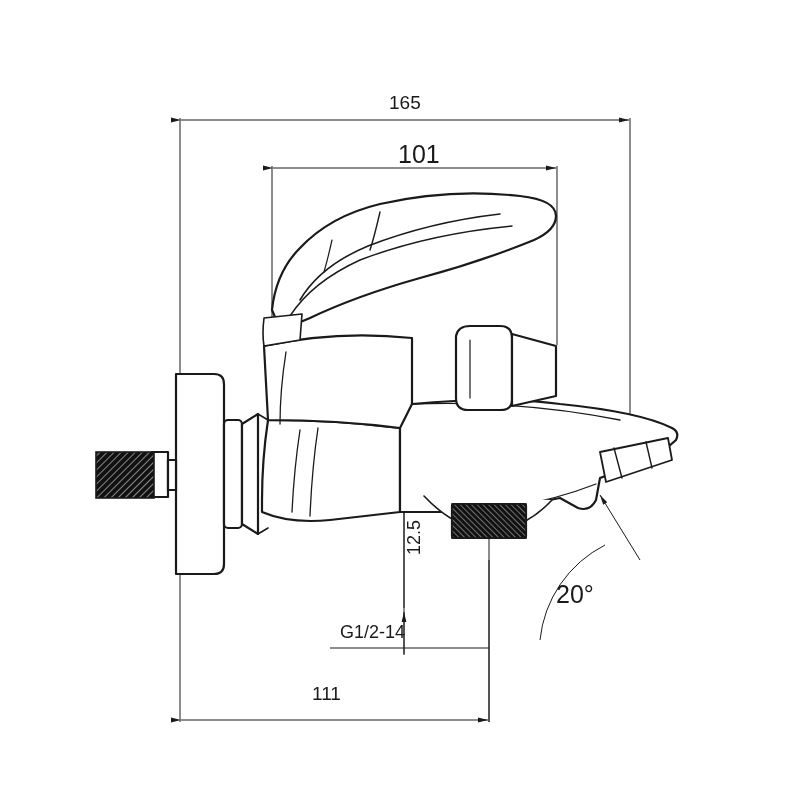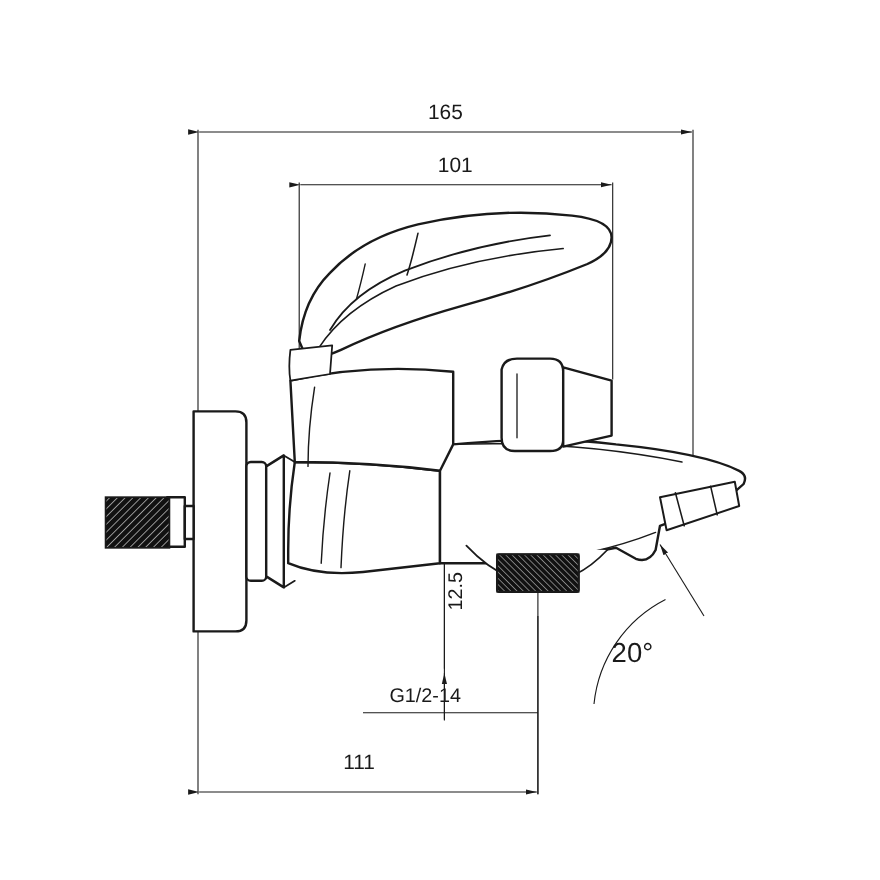--- a/index.html
+++ b/index.html
@@ -175,23 +175,23 @@
       <rect x="452" y="504" width="74" height="34" fill="url(#knurl2)" stroke="#1a1a1a" stroke-width="1.6"></rect>
     </g>
 
     <g stroke="#1a1a1a" stroke-width="1" fill="none">
       <line x1="489" y1="538" x2="489" y2="722"></line>
     </g>
   </svg>
 
   <div class="dim-label" style="left:389px; top:92px; font-size:19px;">165</div>
 
-  <div class="dim-label" style="left:398px; top:140px; font-size:19px;">101</div>
+  <div class="dim-label" style="left:398px; top:140px; font-size:25px;">101</div>
 
   <div class="dim-label" style="left:404px; top:555px; font-size:18px; transform:rotate(-90deg); transform-origin:left top;">12.5</div>
 
-  <div class="dim-label" style="left:340px; top:622px; font-size:18px;margin-left:14px;">G1/2-14</div>
+  <div class="dim-label" style="left:340px; top:622px; font-size:18px;">G1/2-14</div>
 
   <div class="dim-label" style="left:312px; top:683px; font-size:19px;text-align:center;">111</div>
 
   <div class="dim-label" style="left:556px; top:580px; font-size:25px;">20°</div>
 
 </div>
 
 </body></html>

